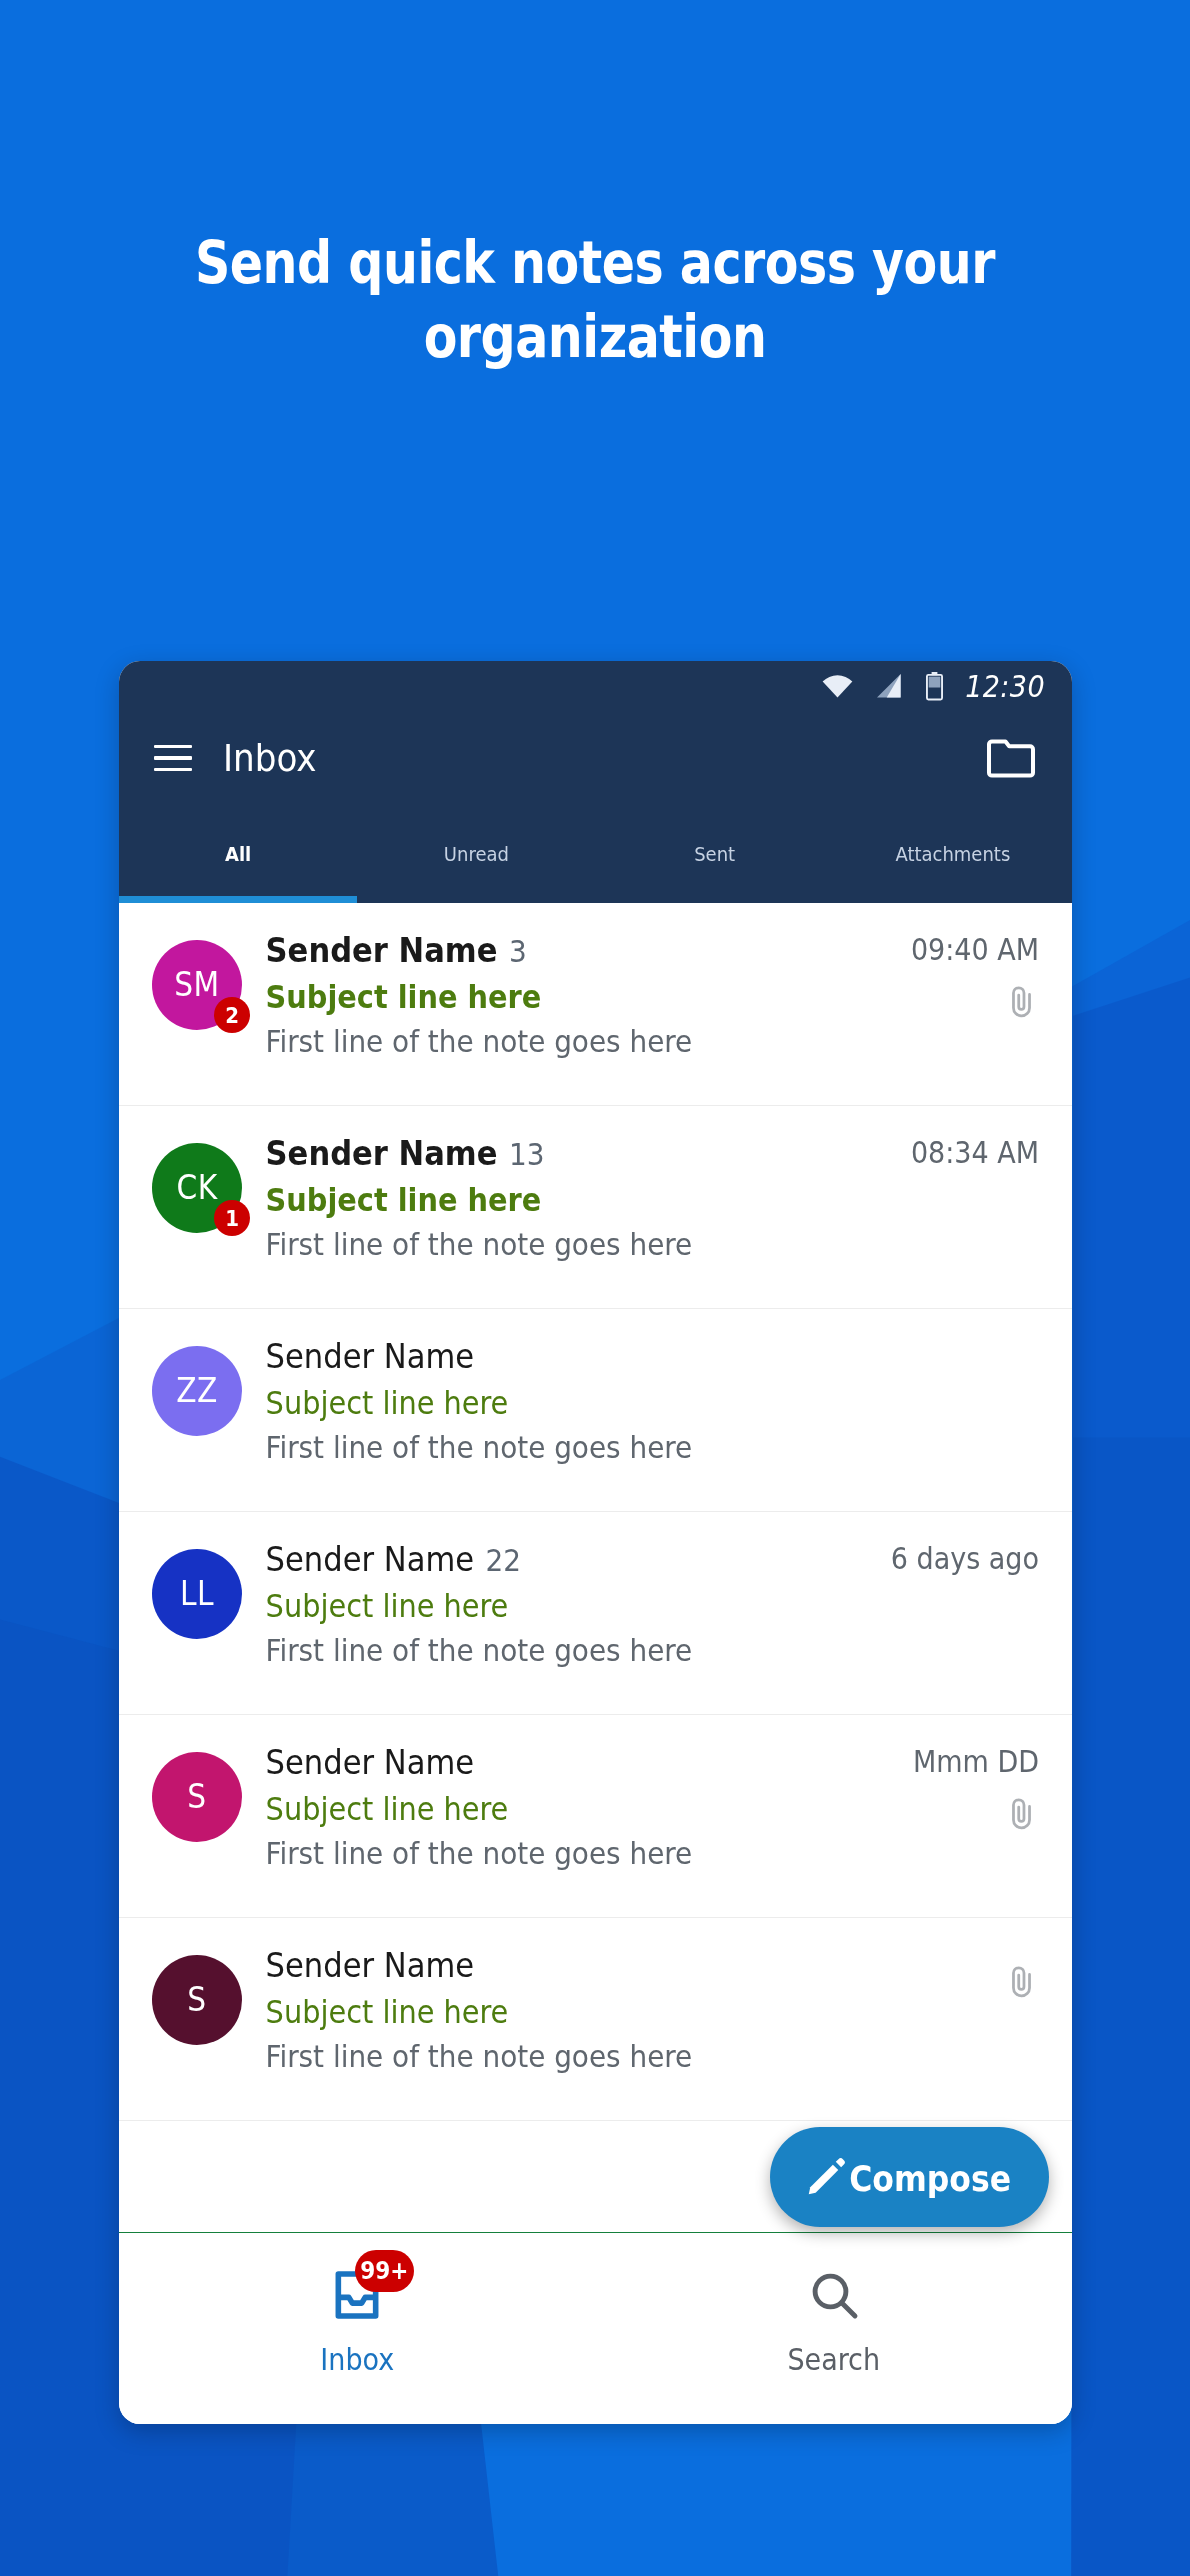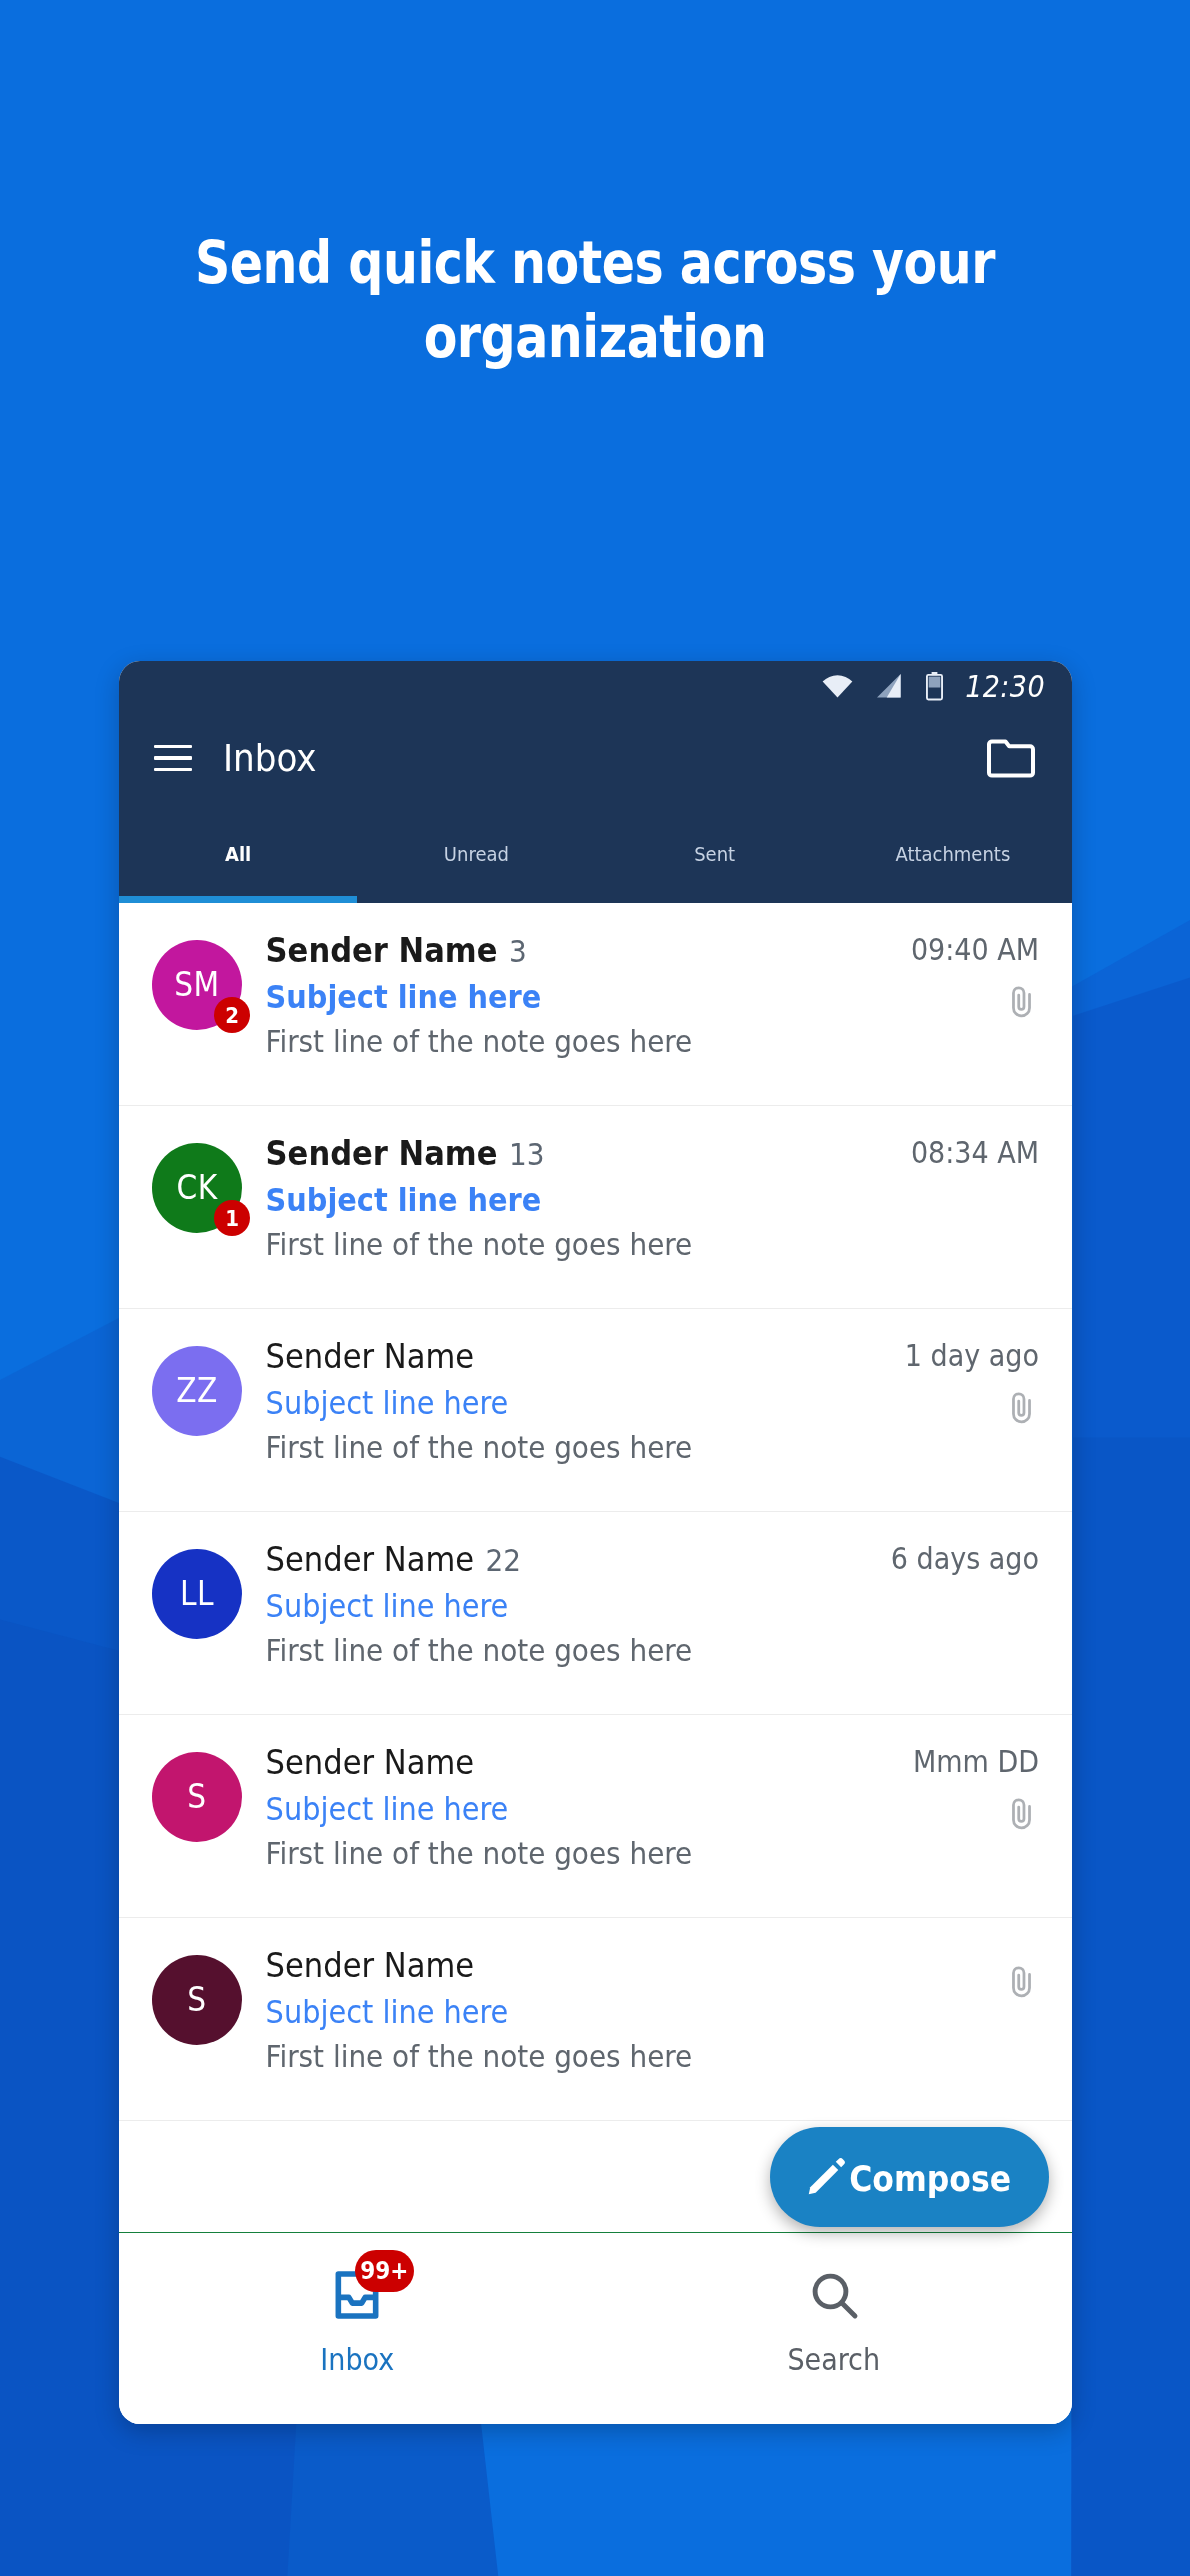--- a/index.html
+++ b/index.html
@@ -110,21 +110,21 @@
     font-size:22px; font-weight:bold; padding:0 5.8px;
     font-family:"DejaVu Sans Condensed","Liberation Sans",sans-serif;
   }
   .row-main { flex:1; padding-left:9.6px; min-width:0; }
   .row-line1 { display:flex; align-items:baseline; gap:11.5px; }
   .sender { font-size:34px; color:#1a1a1a;
     font-family:"DejaVu Sans Condensed","Liberation Sans",sans-serif; }
   .row.unread .sender { font-weight:bold; }
   .count { font-size:31px; color:#5c6672;
     font-family:"DejaVu Sans Condensed","Liberation Sans",sans-serif; }
-  .subject { font-size:32px; color:#3b82f6; margin-top:7.7px;
+  .subject { font-size:32px; color:#4d7c0f; margin-top:7.7px;
     font-family:"DejaVu Sans Condensed","Liberation Sans",sans-serif; }
   .row.unread .subject { font-weight:bold; }
   .preview { font-size:31px; color:#5f666e; margin-top:7.7px;
     font-family:"DejaVu Sans Condensed","Liberation Sans",sans-serif; }
   .row-meta {
     flex:0 0 auto; display:flex; flex-direction:column;
     align-items:flex-end; padding-left:13.4px; padding-top:1.9px;
   }
   .time { font-size:30px; color:#5f666e; white-space:nowrap;
     font-family:"DejaVu Sans Condensed","Liberation Sans",sans-serif; }
@@ -284,26 +284,20 @@
           <div class="avatar" style="background:#7b6ef0">
             <span>ZZ</span>
           </div>
         </div>
         <div class="row-main">
           <div class="row-line1">
             <span class="sender">Sender Name</span>
           </div>
           <div class="subject">Subject line here</div>
           <div class="preview">First line of the note goes here</div>
-        </div>
-        <div class="row-meta">
-          <div class="time">1 day ago</div>
-          <div class="clip"><svg width="35" height="35" viewBox="0 0 24 24">
-              <path d="M17.5 7.2 V16.4 a5.5 5.5 0 0 1 -11 0 V6.2 a3.6 3.6 0 0 1 7.2 0 V15.6 a1.8 1.8 0 0 1 -3.6 0 V7.6" fill="none" stroke="#6b7078" stroke-width="1.9" stroke-linecap="round"></path>
-            </svg></div>
         </div>
       </div>
       <div class="row">
         <div class="avatar-wrap">
           <div class="avatar" style="background:#1632c4">
             <span>LL</span>
           </div>
         </div>
         <div class="row-main">
           <div class="row-line1">

